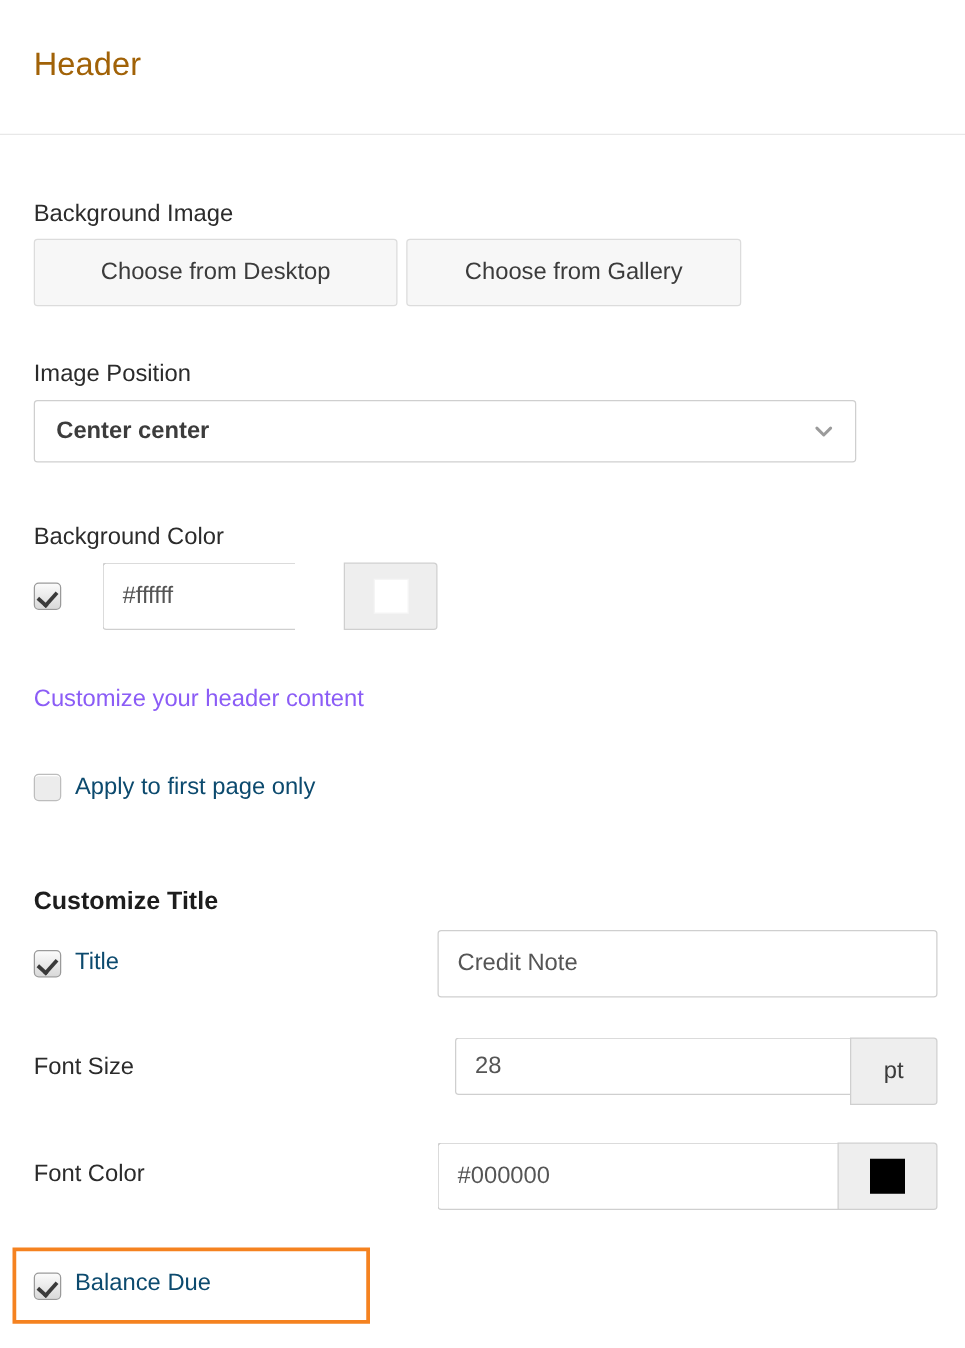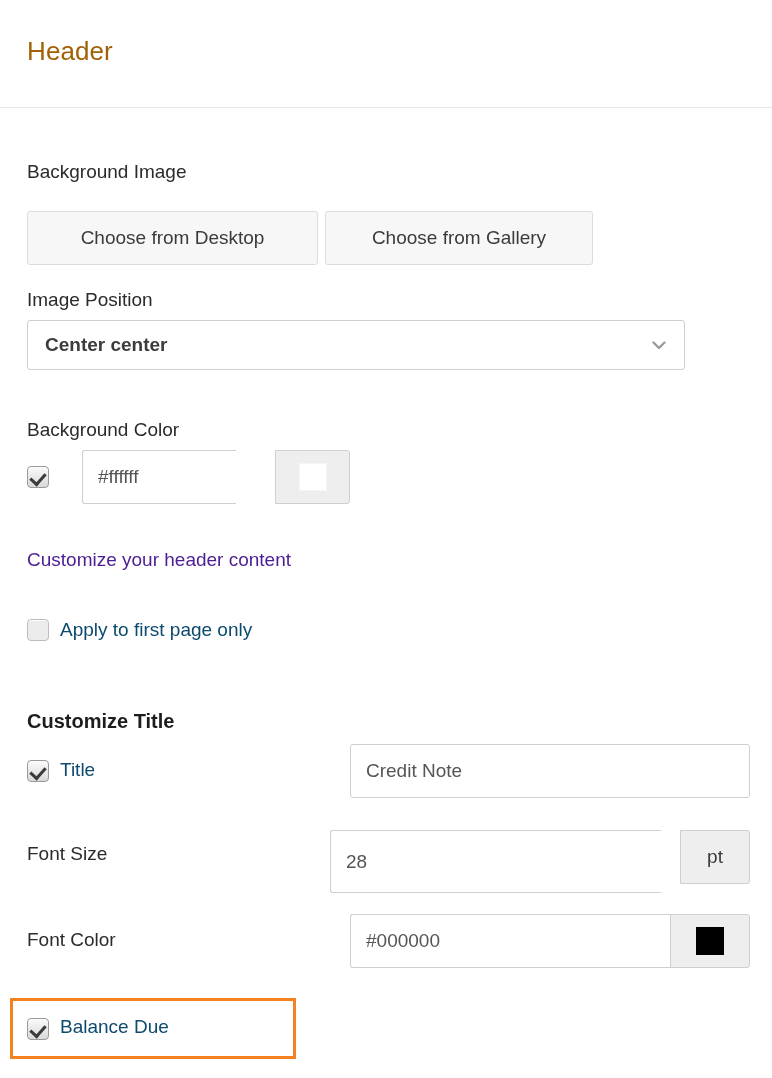--- a/index.html
+++ b/index.html
@@ -62,21 +62,20 @@
     font-family: "Liberation Sans", sans-serif;
     font-size: 19px;
     color: #3b3b3b;
     box-sizing: border-box;
     display: flex;
     align-items: center;
     justify-content: center;
     padding: 0;
     cursor: pointer;
     white-space: nowrap;
-    margin-top: 20px;
   }
 
   
   .select-box {
     position: absolute;
     background: #ffffff;
     border: 1px solid #cfcfcf;
     border-radius: 3px;
     box-sizing: border-box;
     display: flex;
@@ -176,21 +175,21 @@
     position: absolute;
     font-size: 19px;
     color: #0c4a6e;
     white-space: nowrap;
   }
 
   
   .link {
     position: absolute;
     font-size: 19px;
-    color: #4c1d95;
+    color: #8b5cf6;
     text-decoration: none;
     cursor: pointer;
     white-space: nowrap;
   }
 
   
   .highlight-box {
     position: absolute;
     border: 3px solid #f58220;
     box-sizing: border-box;
@@ -236,21 +235,21 @@
 <span class="cb unchecked" style="left:27px; top:619px;"></span>
 <span class="cb-label" style="left:60px; top:619px;">Apply to first page only</span>
 
 <div class="section-heading" style="left:27px; top:710px;">Customize Title</div>
 
 <span class="cb checked" style="left:27px; top:760px;"></span>
 <span class="cb-label" style="left:60px; top:759px;">Title</span>
 <input class="text-input" type="text" style="left: 350px; top: 744px; width: 400px; height: 54px;" value="Credit Note">
 
 <div class="field-label" style="left:27px; top:843px;">Font Size</div>
-<input class="text-input joined-left" type="text" style="left: 330px; top: 830px; width: 331px; height: 63px;" value="28">
+<input class="text-input joined-left" type="text" style="left: 364px; top: 830px; width: 331px; height: 46px;" value="28">
 <div class="addon" style="left:680px; top:830px; width:70px; height:54px;">pt</div>
 
 <div class="field-label" style="left:27px; top:929px;">Font Color</div>
 <input class="text-input joined-left" type="text" style="left: 350px; top: 914px; width: 321px; height: 54px;" value="#000000">
 <div class="addon" style="left:670px; top:914px; width:80px; height:54px;">
   <span class="swatch" style="background:#000000;"></span>
 </div>
 
 <div class="highlight-box" style="left:10px; top:998px; width:286px; height:61px;"></div>
 <span class="cb checked" style="left:27px; top:1018px;"></span>

